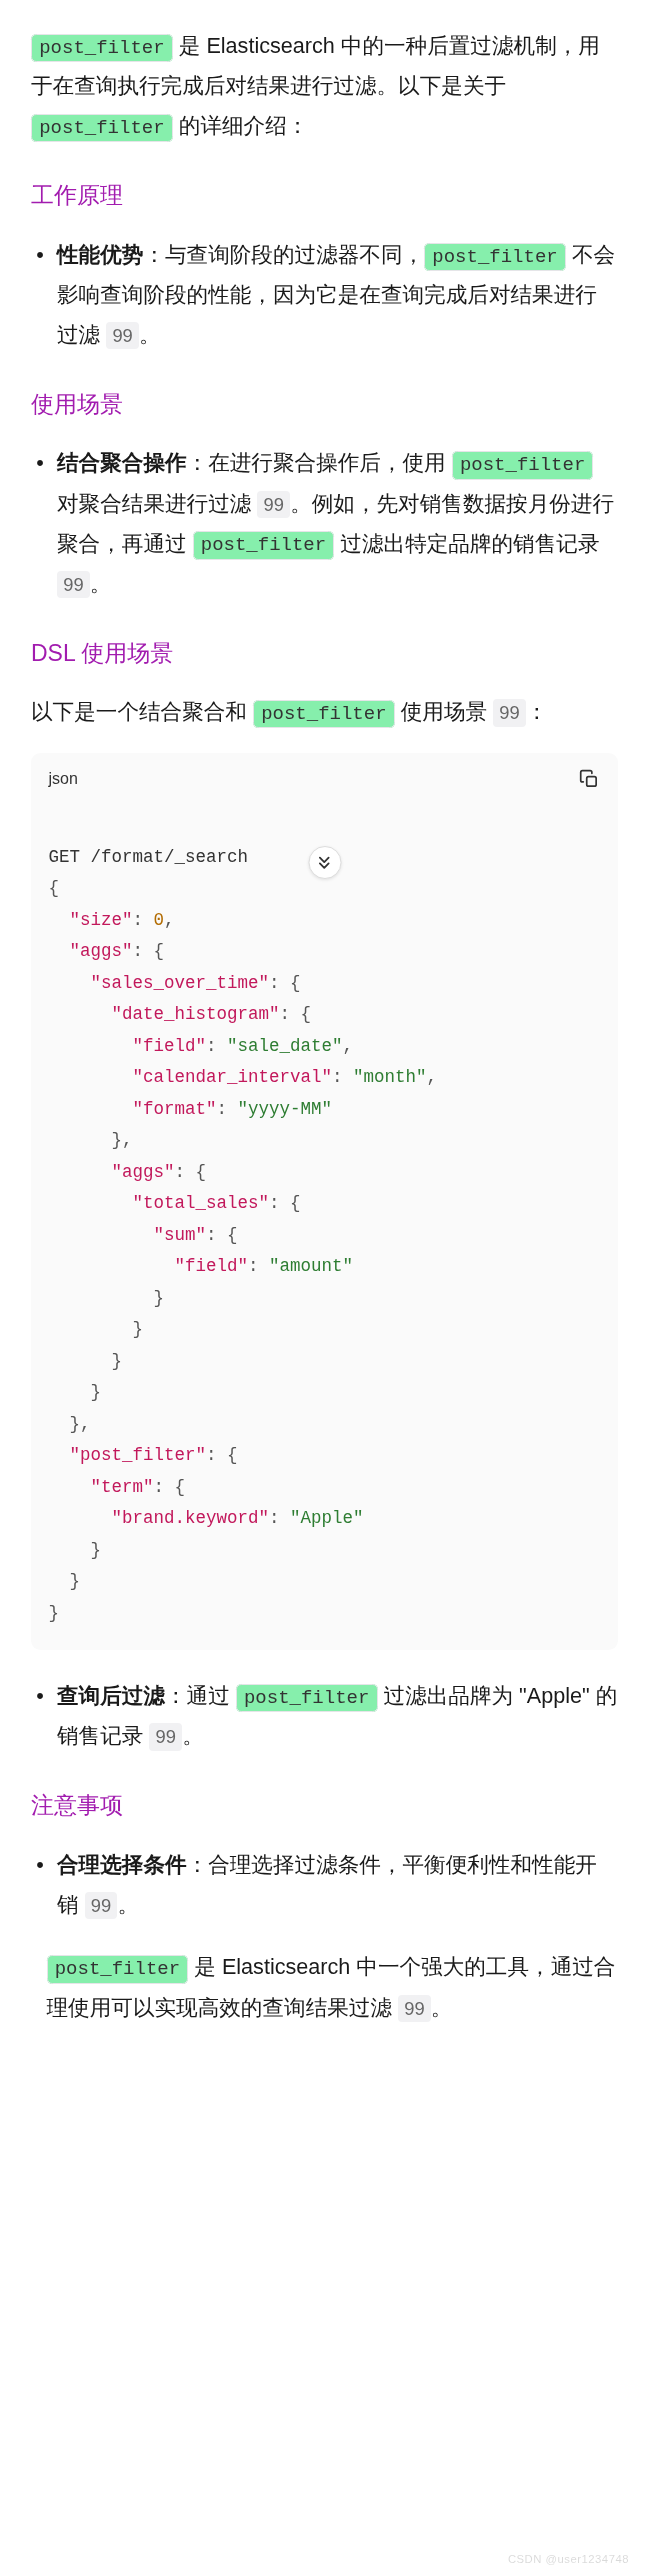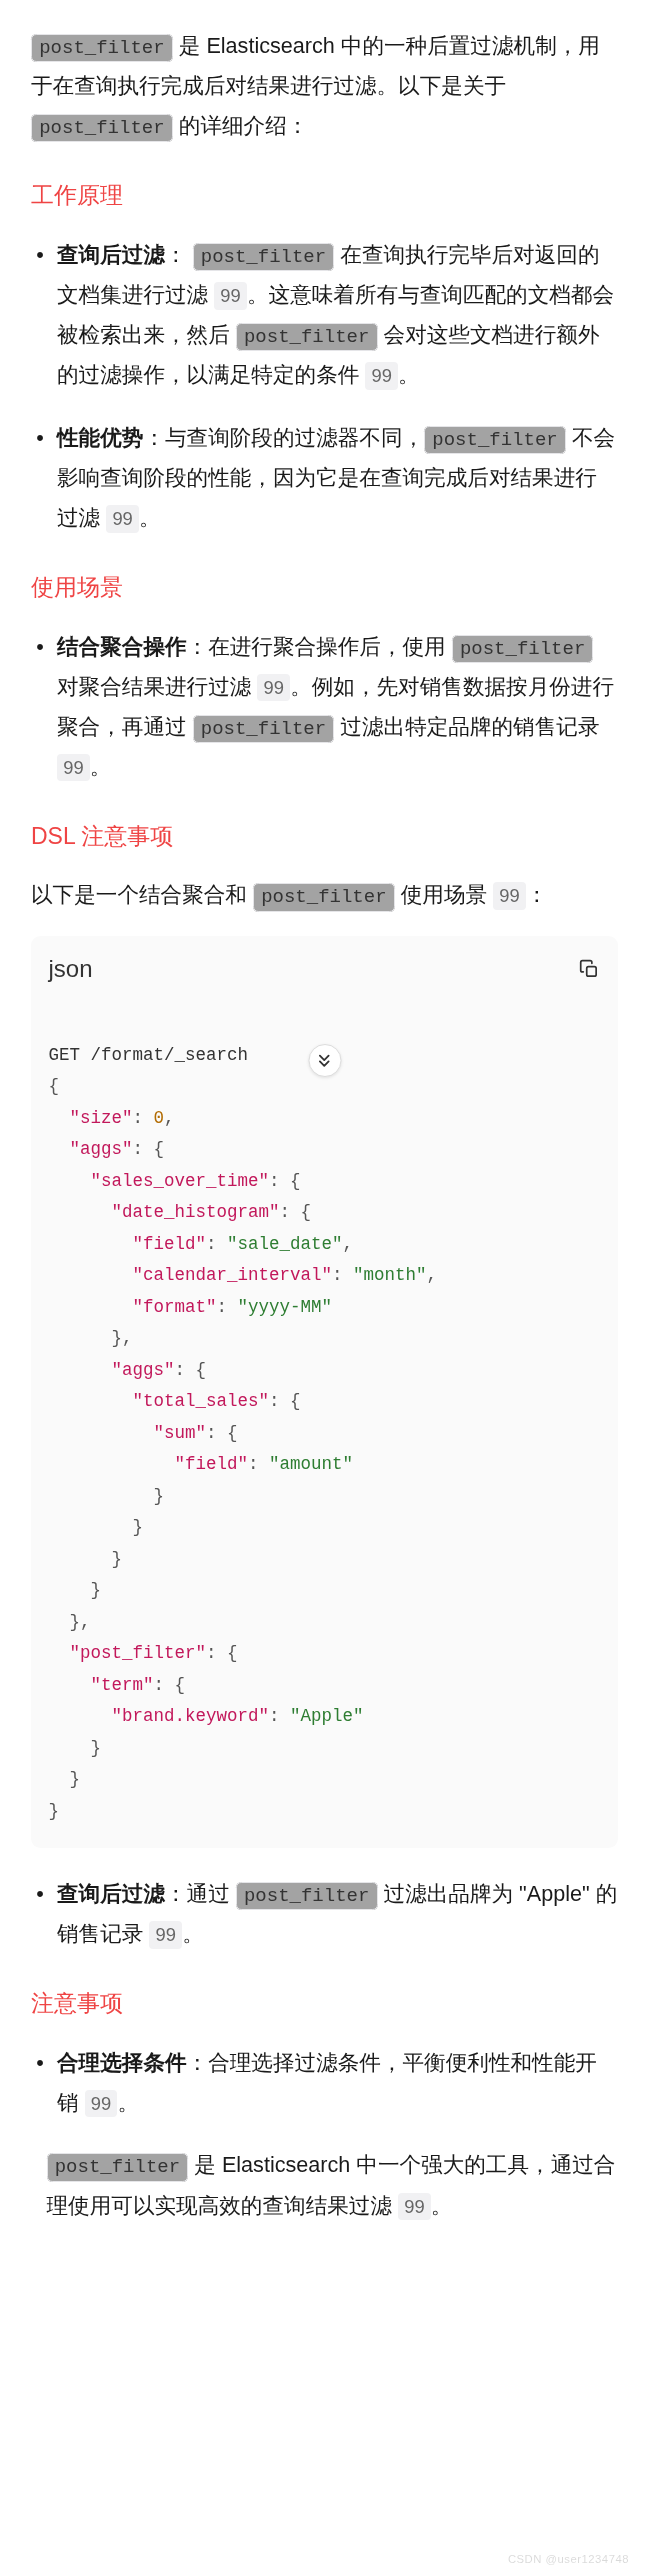--- a/index.html
+++ b/index.html
@@ -8,37 +8,37 @@
     font-family: -apple-system, BlinkMacSystemFont, "Segoe UI", "PingFang SC", "Microsoft YaHei", sans-serif;
     background: #ffffff;
     color: #1a1a1a;
     font-size: 21.6px;
     line-height: 1.85;
     width: 649px;
     padding: 26px 31px;
   }
   .code-inline {
     font-family: "SFMono-Regular", Consolas, "Liberation Mono", Menlo, monospace;
-    background: #a3a3a3;
+    background: #86efac;
     border: 0.5px solid #e5e5e8;
     border-radius: 5.2px;
     padding: 2.1px 7.2px;
     font-size: 0.88em;
     color: #333;
     white-space: nowrap;
     text-align: right;
   }
   .para {
     margin: 0 0 20.6px 0;
   }
   .section-title {
     font-size: 23px;
     margin: 28px 0 18px 0;
     font-weight: 400;
-    color: #ef4444;
+    color: #a21caf;
   }
   ul.bullets {
     list-style: none;
     padding: 0;
     margin: 0 0 20.6px 0;
   }
   ul.bullets > li {
     position: relative;
     padding-left: 26px;
     margin-bottom: 23px;
@@ -68,21 +68,21 @@
     background: #fafafa;
     border-radius: 9.3px;
     margin: 15.5px 0 26px 0;
     overflow: hidden;
   }
   .code-header {
     display: flex;
     justify-content: space-between;
     align-items: center;
     padding: 11.3px 17.5px;
-    font-size: 24px;
+    font-size: 16px;
     color: #333;
   }
   .copy-icon {
     width: 23px;
     height: 23px;
     display: flex;
     align-items: center;
     justify-content: center;
   }
   .copy-icon svg { width: 20.6px; height: 20.6px; }
@@ -129,36 +129,32 @@
 </head>
 <body>
 
 <p class="para">
   <span class="code-inline">post_filter</span><span> 是 Elasticsearch 中的一种后置过滤机制，用于在查询执行完成后对结果进行过滤。以下是关于 </span><span class="code-inline">post_filter</span><span> 的详细介绍：</span>
 </p>
 
 <div class="section-title">工作原理</div>
 <ul class="bullets">
   <li>
-    <span class="bold-label">查询后过滤</span>：
-    <span class="code-inline">post_filter</span><span> 在查询执行完毕后对返回的文档集进行过滤 </span><span class="cite">99</span><span>。这意味着所有与查询匹配的文档都会被检索出来，然后 </span><span class="code-inline">post_filter</span><span> 会对这些文档进行额外的过滤操作，以满足特定的条件 </span><span class="cite">99</span><span>。</span>
-  </li>
-  <li>
     <span class="bold-label">性能优势</span><span>：与查询阶段的过滤器不同，</span><span class="code-inline">post_filter</span><span> 不会影响查询阶段的性能，因为它是在查询完成后对结果进行过滤 </span><span class="cite">99</span><span>。</span>
   </li>
 </ul>
 
 <div class="section-title">使用场景</div>
 <ul class="bullets">
   <li>
     <span class="bold-label">结合聚合操作</span><span>：在进行聚合操作后，使用 </span><span class="code-inline">post_filter</span><span> 对聚合结果进行过滤 </span><span class="cite">99</span><span>。例如，先对销售数据按月份进行聚合，再通过 </span><span class="code-inline">post_filter</span><span> 过滤出特定品牌的销售记录 </span><span class="cite">99</span><span>。</span>
   </li>
 </ul>
 
-<div class="section-title">DSL 注意事项</div>
+<div class="section-title">DSL 使用场景</div>
 <p class="para">
   <span>以下是一个结合聚合和 </span><span class="code-inline">post_filter</span><span> 使用场景 </span><span class="cite">99</span><span>：</span>
 </p>
 
 <div class="code-block-wrap">
   <div class="code-header">
     <span>json</span>
     <span class="copy-icon">
       <svg viewBox="0 0 24 24" fill="none" stroke="#333" stroke-width="2" stroke-linecap="round" stroke-linejoin="round">
           <rect x="9" y="9" width="11" height="11" rx="2"></rect>

